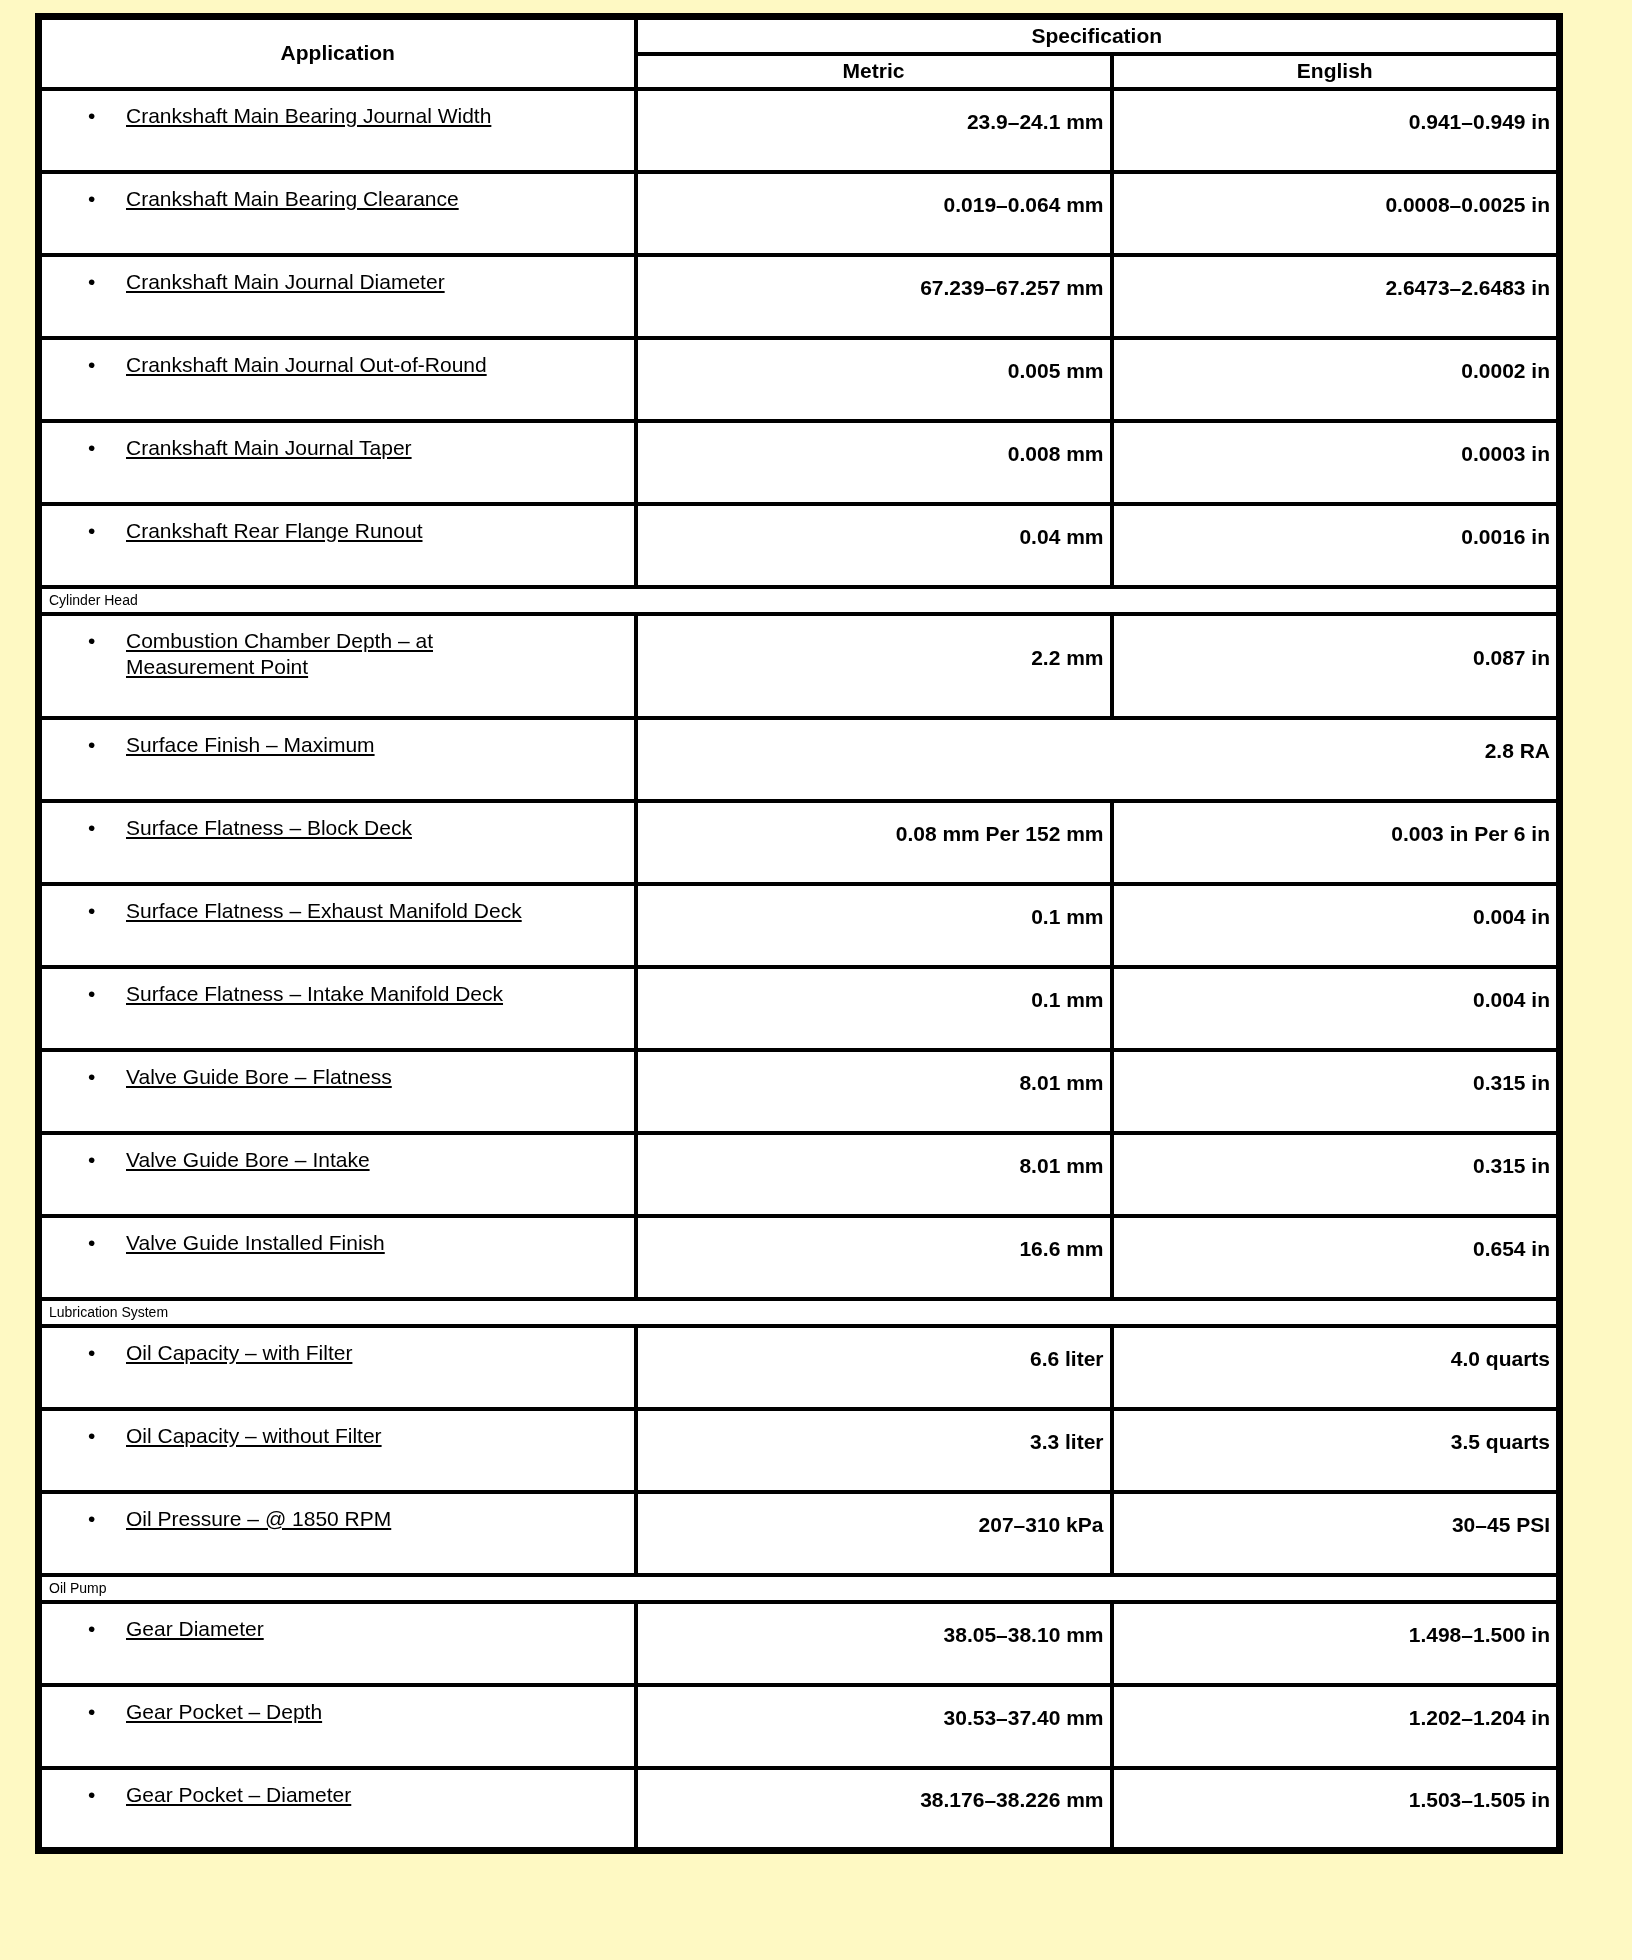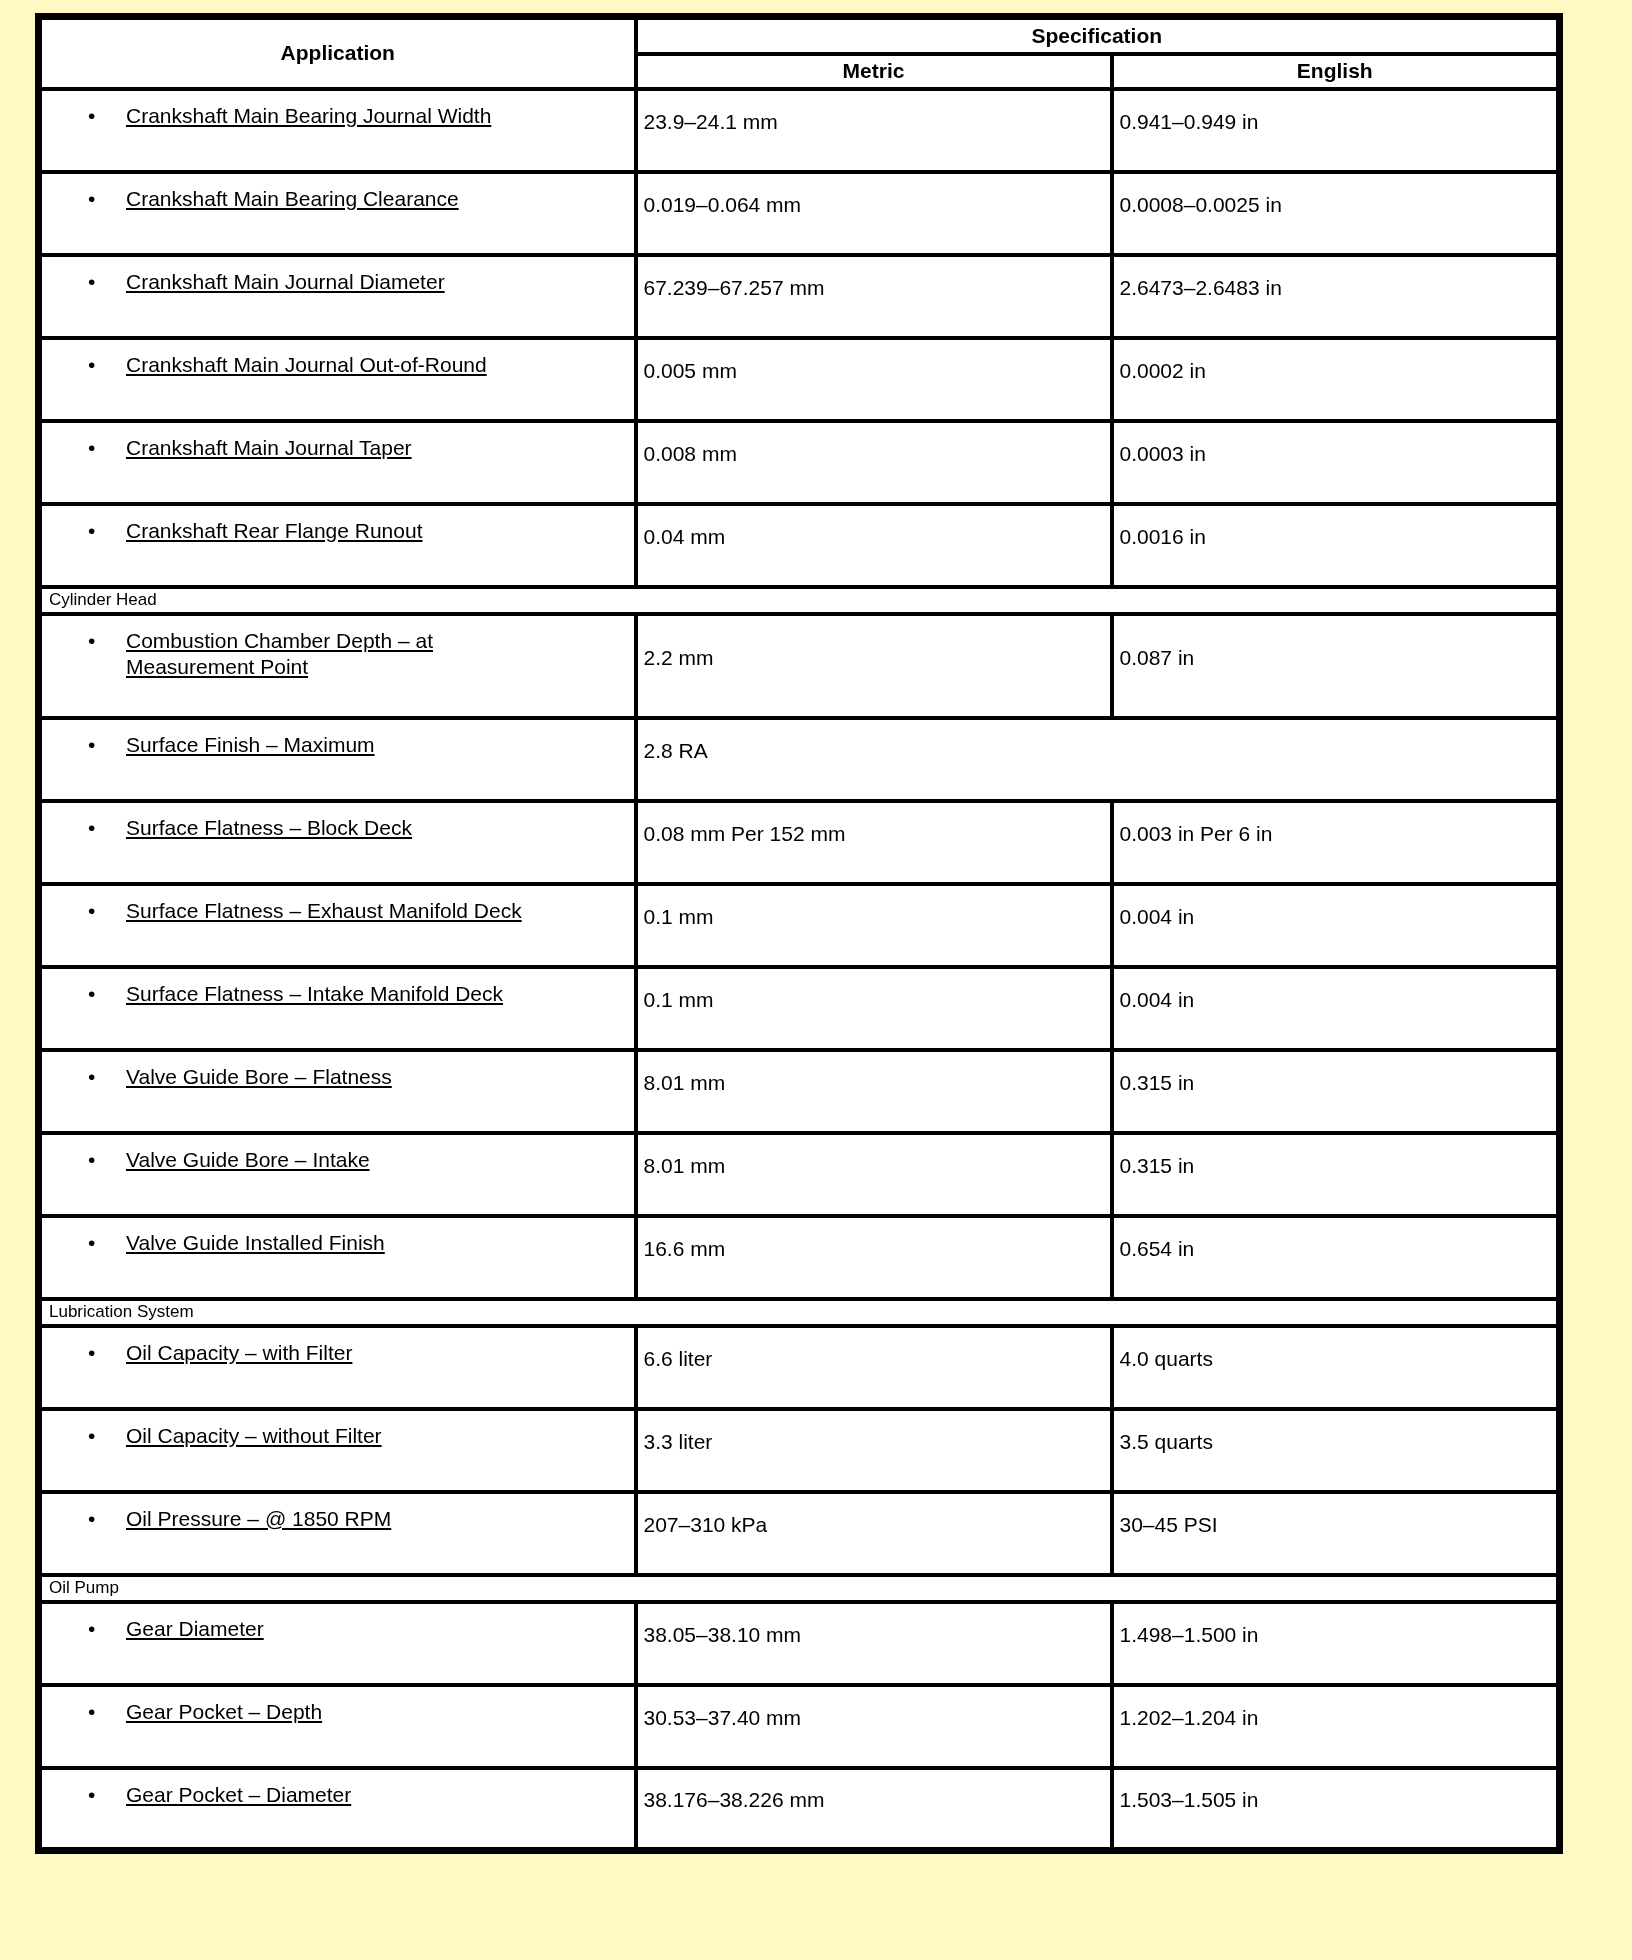--- a/index.html
+++ b/index.html
@@ -59,27 +59,28 @@
     text-align: left;
     font-size: 21px;
   }
   .label-text {
     flex: 1 1 auto;
     padding-right: 10px;
     text-decoration: underline;
   }
   .label-line { display: block; }
   td.value-cell {
-    text-align: left;
+    text-align: right;
     vertical-align: middle;
     font-size: 21px;
     padding: 0 6px 16px 6px;
+    font-weight: bold;
   }
   td.section-cell {
-    font-size: 17px;
+    font-size: 14px;
     vertical-align: middle;
     text-align: left;
     padding: 1px 6px 1px 7px;
   }
 </style>
 </head>
 <body>
 
 <div class="page">
   <table class="spec">

